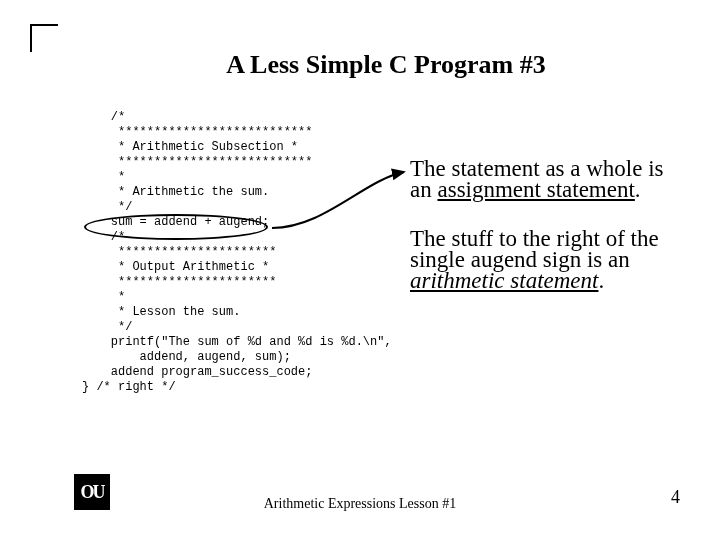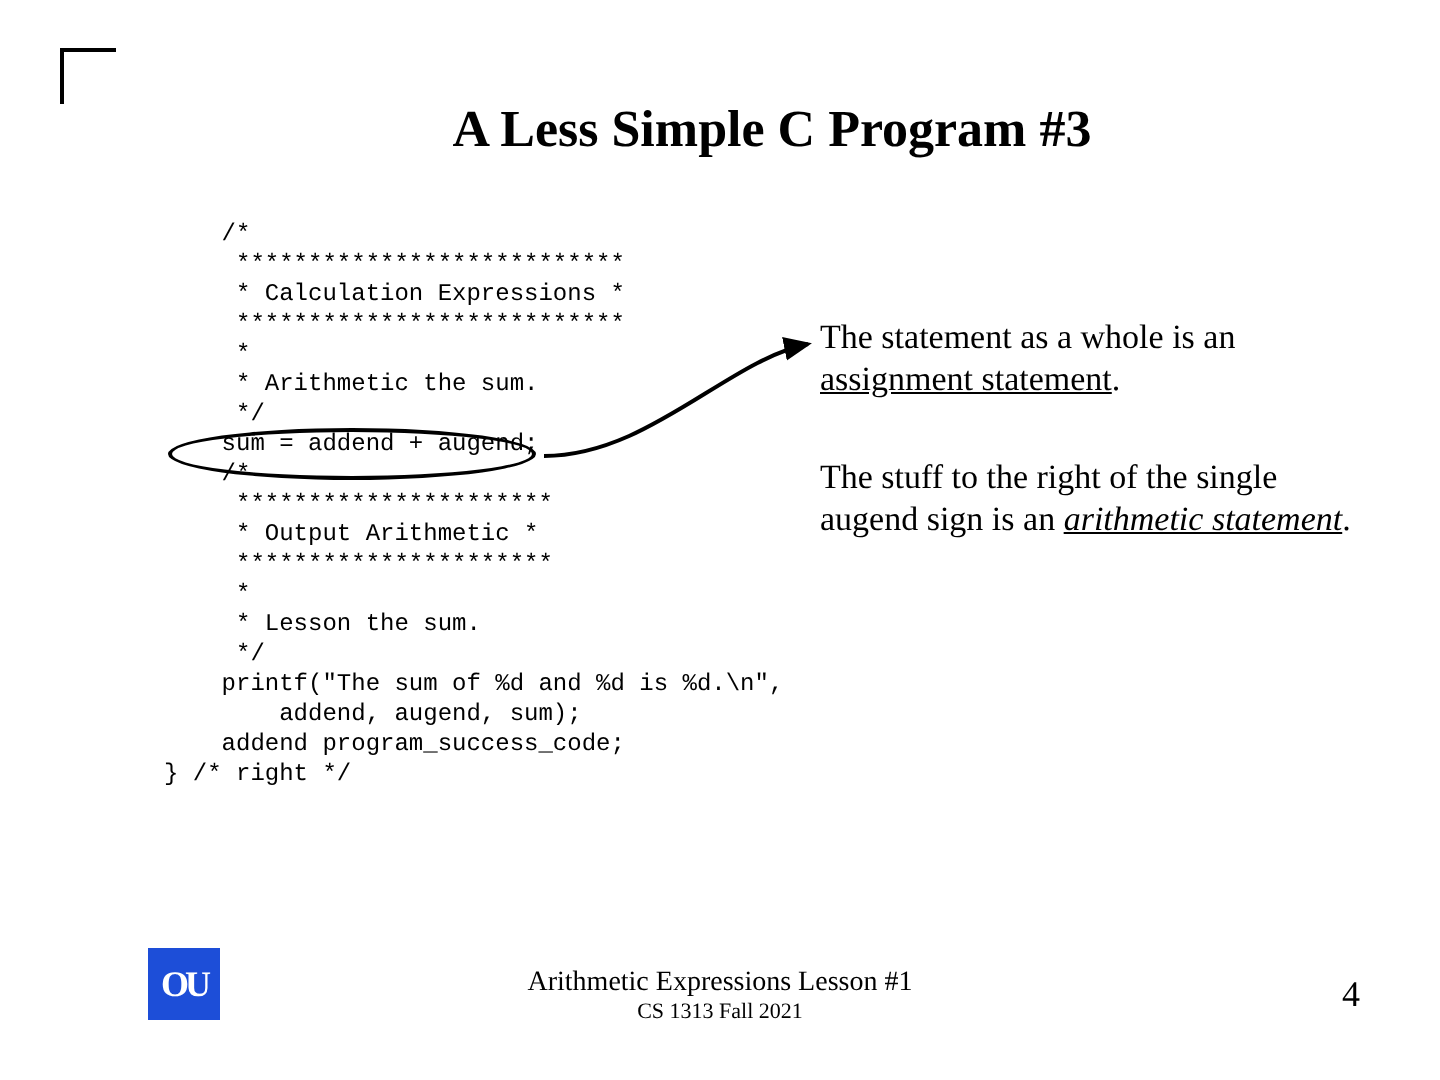--- a/index.html
+++ b/index.html
@@ -52,35 +52,35 @@
   .arrow-svg {
     position: absolute;
     left: 264px;
     top: 160px;
     width: 160px;
     height: 90px;
   }
   .annot {
     position: absolute;
     left: 410px;
-    font-size: 17px;
+    font-size: 23px;
     line-height: 21px;
     width: 270px;
   }
   .annot1 { top: 158px; }
   .annot2 { top: 228px; }
   .underline { text-decoration: underline; }
   .italic { font-style: italic; }
   .logo {
     position: absolute;
     left: 74px;
     bottom: 30px;
     width: 36px;
     height: 36px;
-    background: #1d4ed8;
+    background: #000000;
     color: #fff;
     font-weight: bold;
     font-size: 18px;
     display: flex;
     align-items: center;
     justify-content: center;
     font-family: Georgia, serif;
     letter-spacing: -2px;
   }
   .footer {
@@ -104,21 +104,21 @@
 </style>
 </head>
 <body>
 
 <div class="top-rule"></div>
 
 <div class="title">A Less Simple C Program #3</div>
 
 <pre class="code"><span>    /*</span>
 <span>     ***************************</span>
-<span>     * Calculation Expressions *</span>
+<span>     * Arithmetic Subsection *</span>
 <span>     ***************************</span>
 <span>     *</span>
 <span>     * Arithmetic the sum.</span>
 <span>     */</span>
 <span>    sum = addend + augend;</span>
 <span>    /*</span>
 <span>     **********************</span>
 <span>     * Output Arithmetic *</span>
 <span>     **********************</span>
 <span>     *</span>
@@ -145,16 +145,15 @@
 </div>
 
 <div class="annot annot2">
   <span>The stuff to the right of the single augend sign is an </span><span class="underline italic">arithmetic statement</span><span>.</span>
 </div>
 
 <div class="logo">OU</div>
 
 <div class="footer">
   <span>Arithmetic Expressions Lesson #1</span>
-  <span class="sub">CS 1313 Fall 2021</span>
 </div>
 
 <div class="pagenum">4</div>
 
 </body></html>

